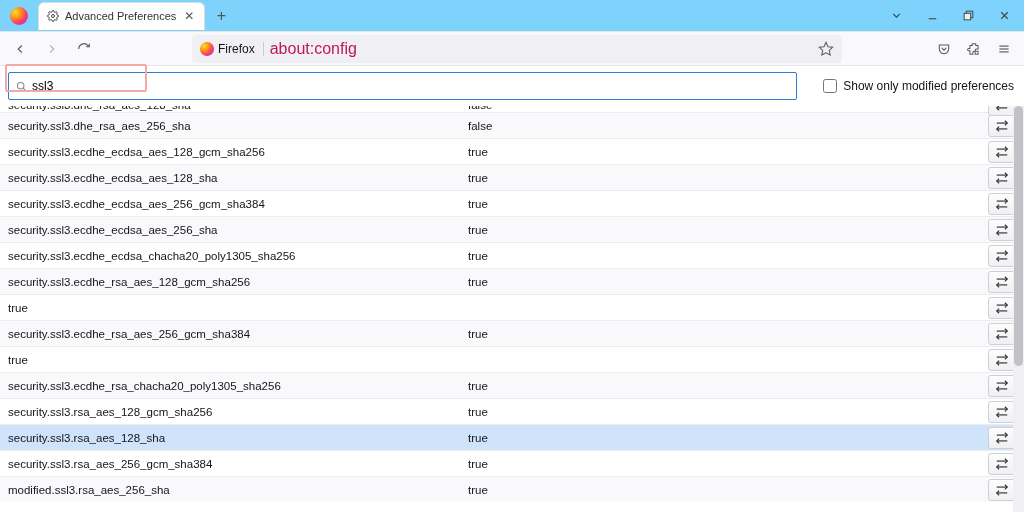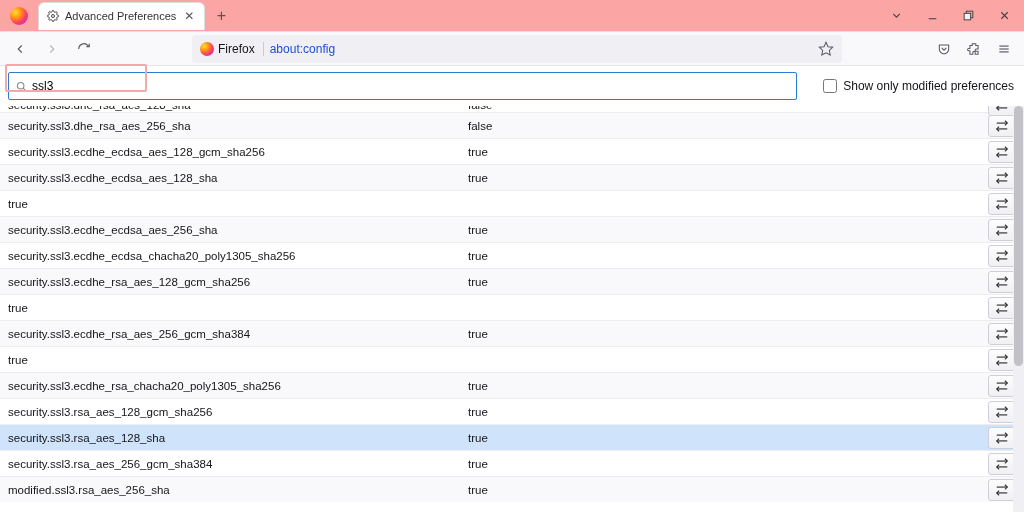--- a/index.html
+++ b/index.html
@@ -1,40 +1,40 @@
 <!DOCTYPE html>
 <html><head>
 <meta charset="utf-8">
 <style>
   * { box-sizing: border-box; margin: 0; padding: 0; }
   html, body { width: 1024px; height: 512px; font-family: "Segoe UI", Arial, sans-serif; font-size: 12px; color: #15141a; background: #fff; overflow: hidden; }
   .window { display: flex; flex-direction: column; height: 100%; }
 
   
-  .tabstrip { height: 32px; background: #fca5a5; display: flex; align-items: center; padding: 0 4px; border-bottom: 1px solid #e4e4e7; gap: 4px; }
+  .tabstrip { height: 32px; background: #7dd3fc; display: flex; align-items: center; padding: 0 4px; border-bottom: 1px solid #e4e4e7; gap: 4px; }
   .ff-logo { width: 18px; height: 18px; margin: 0 6px; border-radius: 50%; background: radial-gradient(circle at 30% 30%, #ffde3f 0%, #ff980e 30%, #ff3a6a 60%, #8534ff 100%); }
   .tab { display: flex; align-items: center; gap: 6px; background: #fff; border: 1px solid #dcdcdc; border-bottom: none; border-radius: 6px 6px 0 0; height: 28px; padding: 0 8px; min-width: 160px; }
   .tab .gear { width: 12px; height: 12px; }
   .tab-title { flex: 1; font-size: 11px; color: #333; white-space: nowrap; overflow: hidden; text-overflow: ellipsis; }
   .tab-close { width: 14px; height: 14px; display: flex; align-items: center; justify-content: center; color: #555; font-size: 12px; }
   .newtab { width: 24px; height: 24px; display: flex; align-items: center; justify-content: center; color: #555; font-size: 16px; border-radius: 4px; }
   .tabstrip-spacer { flex: 1; }
   .wc { width: 32px; height: 28px; display: flex; align-items: center; justify-content: center; color: #444; }
   .wc svg { width: 13px; height: 13px; }
 
   
   .navbar { height: 34px; background: #f9f9fb; display: flex; align-items: center; padding: 0 6px; gap: 4px; border-bottom: 1px solid #e6e6e6; justify-content: flex-end; }
   .nav-btn { width: 28px; height: 28px; display: flex; align-items: center; justify-content: center; color: #5b5b66; border-radius: 4px; }
   .nav-btn.disabled { color: #b5b5b9; }
   .nav-btn svg { width: 14px; height: 14px; }
   .urlbar { flex: 1; height: 28px; margin: 0 80px 0 90px; background: #f0f0f4; border-radius: 4px; display: flex; align-items: center; padding: 0 8px; gap: 6px; }
   .url-identity { display: flex; align-items: center; gap: 4px; }
   .url-identity .ff-small { width: 14px; height: 14px; border-radius: 50%; background: radial-gradient(circle at 30% 30%, #ffde3f 0%, #ff980e 30%, #ff3a6a 60%, #8534ff 100%); }
   .url-prefix { font-size: 12px; color: #15141a; border-right: 1px solid #ccc; padding-right: 8px; }
-  .url-text { font-size: 12px; color: #1d4ed8; }
+  .url-text { font-size: 16px; color: #be185d; }
   .url-star { margin-left: auto; width: 16px; height: 16px; color: #5b5b66; }
   .right-tools { display: flex; align-items: center; gap: 2px; margin-left: 4px; }
 
   
   .content { flex: 1; display: flex; flex-direction: column; position: relative; background: #fff; overflow: hidden; }
   .searchrow { display: flex; align-items: center; height: 40px; padding: 6px 10px 6px 8px; gap: 26px; background: #fff; position: relative; z-index: 2; }
   .highlight-box { position: absolute; left: 5px; top: 64px; width: 142px; height: 28px; border: 2px solid #f2a9a9; border-radius: 2px; z-index: 4; pointer-events: none; }
   .searchbox { flex: 1; height: 28px; border: 1px solid #2b7cd3; border-radius: 2px; display: flex; align-items: center; padding: 0 6px; gap: 4px; background: #fff; }
   .searchbox svg { width: 13px; height: 13px; color: #888; flex-shrink: 0; }
   .searchbox input { border: none; outline: none; flex: 1; font-size: 12px; height: 100%; background: transparent; }
@@ -205,20 +205,21 @@
           <button class="pref-action" title="Toggle">
             <svg viewBox="0 0 24 24" fill="none" stroke="currentColor" stroke-width="2">
               <polyline points="17 3 21 7 17 11"></polyline>
               <line x1="3" y1="7" x2="21" y2="7"></line>
               <polyline points="7 21 3 17 7 13"></polyline>
               <line x1="21" y1="17" x2="3" y2="17"></line>
             </svg>
           </button>
         </div>
         <div class="pref-row">
+          <span class="pref-name">security.ssl3.ecdhe_ecdsa_aes_256_gcm_sha384</span>
           <span class="pref-value">true</span>
           <button class="pref-action" title="Toggle">
             <svg viewBox="0 0 24 24" fill="none" stroke="currentColor" stroke-width="2">
               <polyline points="17 3 21 7 17 11"></polyline>
               <line x1="3" y1="7" x2="21" y2="7"></line>
               <polyline points="7 21 3 17 7 13"></polyline>
               <line x1="21" y1="17" x2="3" y2="17"></line>
             </svg>
           </button>
         </div>

